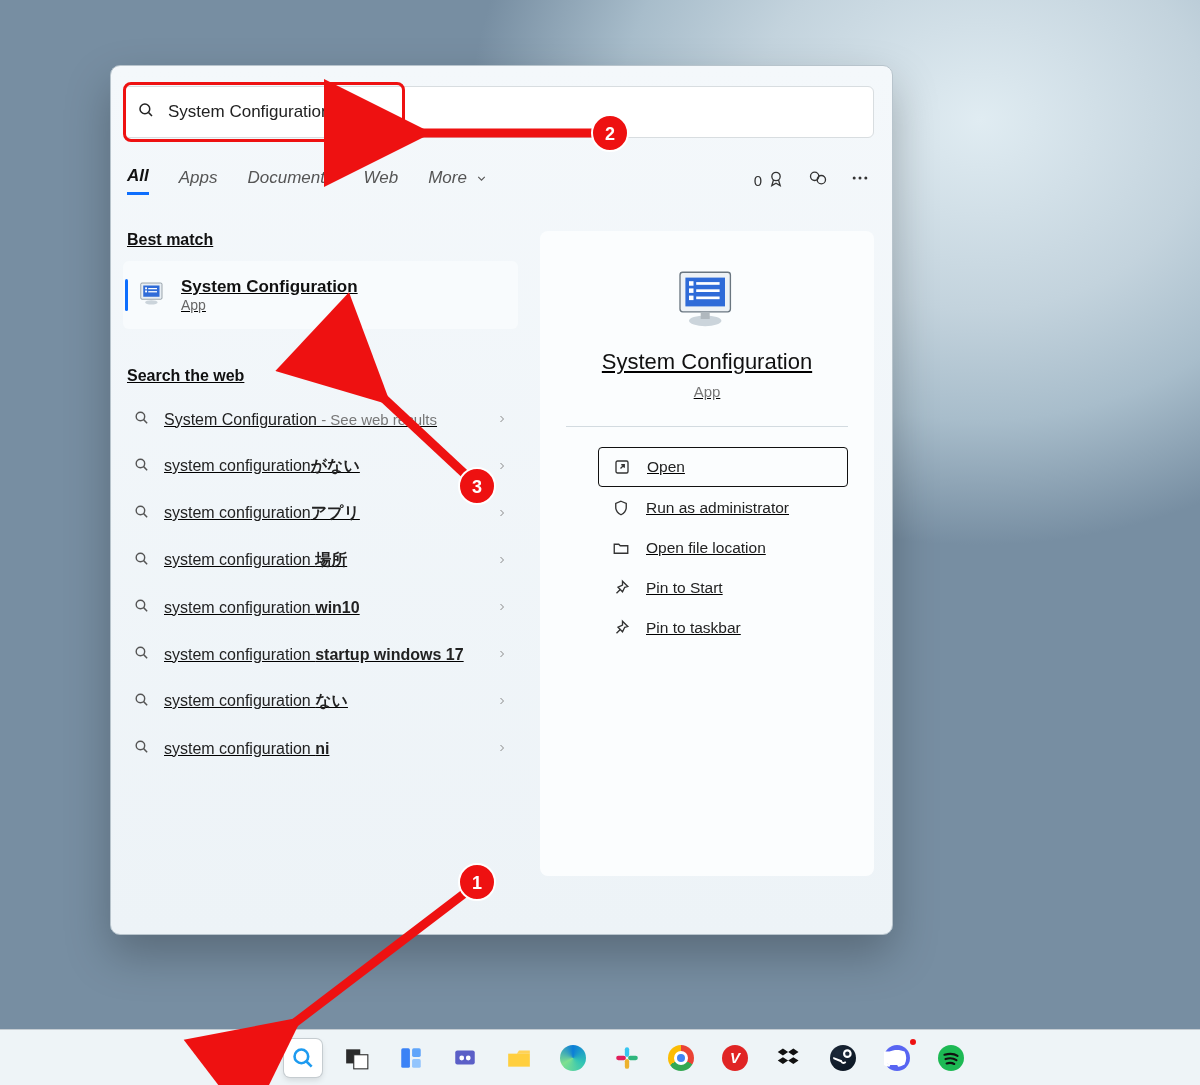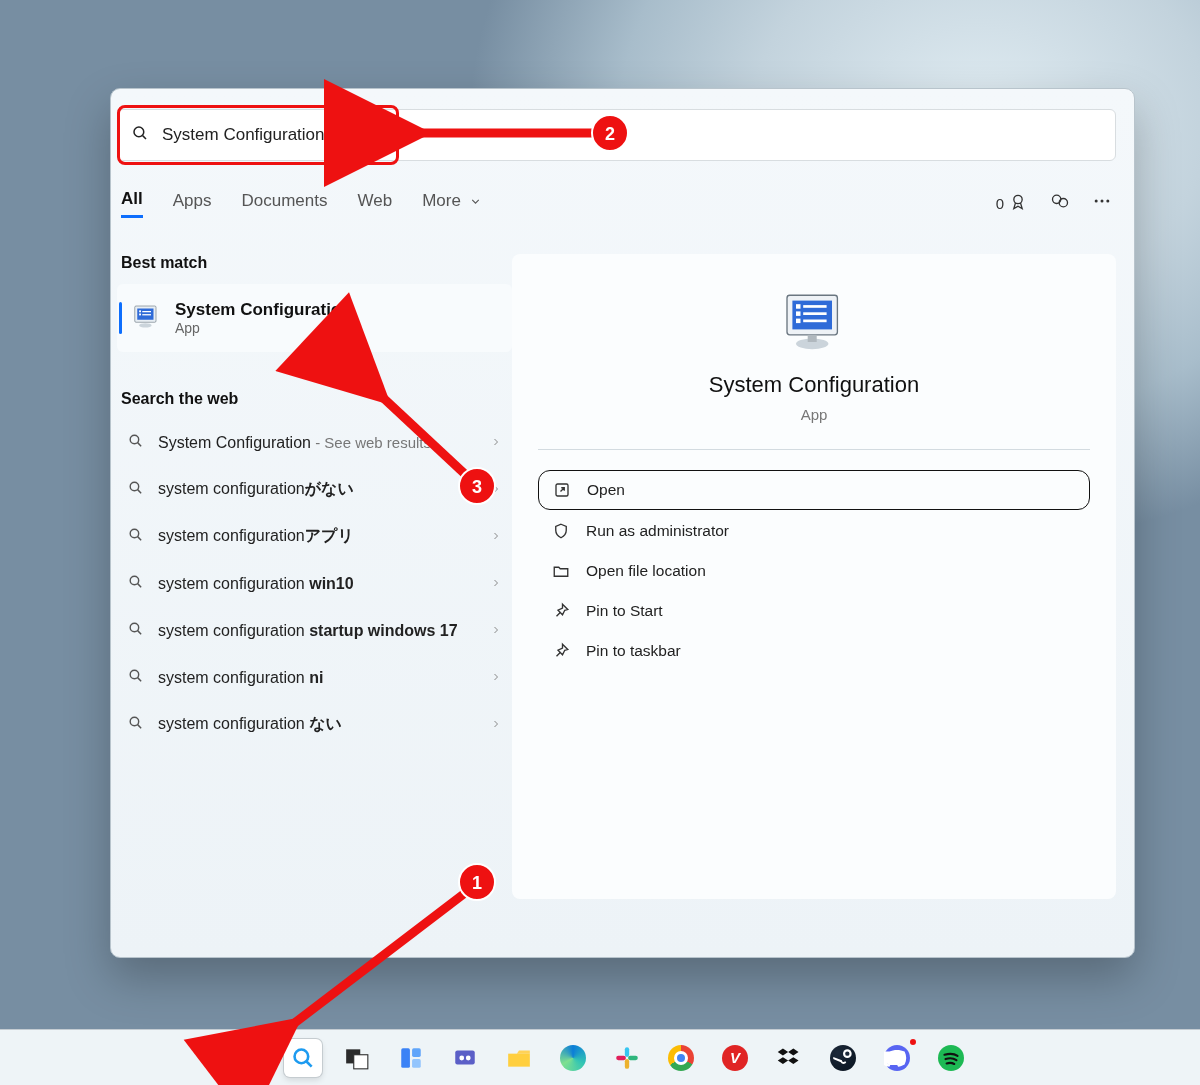--- a/index.html
+++ b/index.html
@@ -5,27 +5,27 @@
   * { box-sizing: border-box; margin: 0; padding: 0; }
   html, body { width: 1200px; height: 1085px; overflow: hidden; font-family: "Segoe UI", Arial, sans-serif; }
   body {
     background: radial-gradient(600px 500px at 980px 120px, #e0ecf2 0%, #c3d3dd 38%, #a8bdcb 60%, #778ea2 85%);
     position: relative;
   }
 
   
   .panel {
     position: absolute;
-    left: 110px; top: 88px;
-    width: 1025px; height: 870px;
+    left: 110px; top: 65px;
+    width: 783px; height: 870px;
     background: linear-gradient(180deg,#f4f8fb 0%,#edf3f7 100%);
     border: 1px solid #b8c4cc;
     border-radius: 10px;
     box-shadow: 0 20px 45px rgba(0,0,0,.25);
-    padding: 20px 18px 10px 6px;
+    padding: 20px 18px 10px 12px;
   }
 
   
   .search-wrap {
     position: relative;
     margin-bottom: 28px;
   }
   .search-highlight {
     position: absolute;
     left: 0; top: -4px;
@@ -51,29 +51,29 @@
   .search-icon svg{width:18px;height:18px;}
 
   
   .tab-row {
     display:flex; align-items:center;
     gap:30px;
     padding: 0 4px 8px 4px;
     color:#555;
     font-size:17px;
   }
-  .tab-row .tab { cursor:pointer; padding-bottom:6px; }
+  .tab-row .tab { cursor:pointer; padding-bottom:6px;font-style:italic; }
   .tab-row .tab.active { color:#111; font-weight:600; border-bottom:3px solid #0d6efd; }
   .tab-row .spacer{flex:1;}
   .tab-row .right-icons{display:flex;align-items:center;gap:22px;color:#333;}
   .reward{display:flex;align-items:center;gap:4px;font-size:15px;}
   .icon-sm svg{width:20px;height:20px;}
 
   
-  .columns { display:flex; margin-top:28px; }
+  .columns { display:flex; gap:22px; margin-top:28px;text-decoration:underline; }
   .left-col { width:395px; }
   .right-col { flex:1; }
 
   .section-label { font-weight:700; font-size:16px; color:#111; margin:0 4px 12px 4px; }
 
   .best-card {
     background:#f8fbfd;
     border-radius:6px;
     padding:16px 14px;
     display:flex; align-items:center; gap:14px;
@@ -109,21 +109,22 @@
   }
   .detail-center{display:flex;flex-direction:column;align-items:center;gap:8px;padding-bottom:26px;border-bottom:1px solid #d3dbe0;margin-bottom:20px;}
   .app-big svg{width:72px;height:72px;}
   .detail-title{font-size:22px;color:#111;}
   .detail-sub{font-size:15px;color:#777;}
   .action-list{display:flex;flex-direction:column;gap:2px;}
   .action{
     display:flex;align-items:center;gap:16px;
     padding:10px 14px;
     font-size:15.5px;color:#222; cursor:pointer;
-    border-radius:12px;
+    border-radius:4px;
+    margin-left:32px;
   }
   .action.primary{border:1.5px solid #111;}
   .action svg{width:18px;height:18px;color:#333;}
 
   
   .taskbar{
     position:absolute;left:0;bottom:0;width:100%;height:56px;
     background:#eef4f7;border-top:1px solid #c4ccd2;
     display:flex;justify-content:center;align-items:center;gap:16px;
   }
@@ -248,51 +249,61 @@
           <span class="txt"><span>system configuration</span><span class="bold">アプリ</span></span>
           <span class="chev"><svg viewBox="0 0 24 24" fill="none" stroke="currentColor" stroke-width="2">
                 <polyline points="9 6 15 12 9 18"></polyline>
               </svg></span>
         </div>
         <div class="web-item">
           <span class="q-icon"><svg viewBox="0 0 24 24" fill="none" stroke="currentColor" stroke-width="2">
                 <circle cx="10.5" cy="10.5" r="6"></circle>
                 <line x1="20" y1="20" x2="15" y2="15"></line>
               </svg></span>
+          <span class="txt"><span>system configuration  </span><span class="bold">場所</span></span>
+          <span class="chev"><svg viewBox="0 0 24 24" fill="none" stroke="currentColor" stroke-width="2">
+                <polyline points="9 6 15 12 9 18"></polyline>
+              </svg></span>
+        </div>
+        <div class="web-item">
+          <span class="q-icon"><svg viewBox="0 0 24 24" fill="none" stroke="currentColor" stroke-width="2">
+                <circle cx="10.5" cy="10.5" r="6"></circle>
+                <line x1="20" y1="20" x2="15" y2="15"></line>
+              </svg></span>
           <span class="txt"><span>system configuration </span><span class="bold">win10</span></span>
           <span class="chev"><svg viewBox="0 0 24 24" fill="none" stroke="currentColor" stroke-width="2">
                 <polyline points="9 6 15 12 9 18"></polyline>
               </svg></span>
         </div>
         <div class="web-item">
           <span class="q-icon"><svg viewBox="0 0 24 24" fill="none" stroke="currentColor" stroke-width="2">
                 <circle cx="10.5" cy="10.5" r="6"></circle>
                 <line x1="20" y1="20" x2="15" y2="15"></line>
               </svg></span>
           <span class="txt"><span>system configuration </span><span class="bold">startup windows 17</span></span>
           <span class="chev"><svg viewBox="0 0 24 24" fill="none" stroke="currentColor" stroke-width="2">
                 <polyline points="9 6 15 12 9 18"></polyline>
               </svg></span>
         </div>
         <div class="web-item">
           <span class="q-icon"><svg viewBox="0 0 24 24" fill="none" stroke="currentColor" stroke-width="2">
                 <circle cx="10.5" cy="10.5" r="6"></circle>
                 <line x1="20" y1="20" x2="15" y2="15"></line>
               </svg></span>
+          <span class="txt"><span>system configuration  </span><span class="bold">ない</span></span>
+          <span class="chev"><svg viewBox="0 0 24 24" fill="none" stroke="currentColor" stroke-width="2">
+                <polyline points="9 6 15 12 9 18"></polyline>
+              </svg></span>
+        </div>
+        <div class="web-item">
+          <span class="q-icon"><svg viewBox="0 0 24 24" fill="none" stroke="currentColor" stroke-width="2">
+                <circle cx="10.5" cy="10.5" r="6"></circle>
+                <line x1="20" y1="20" x2="15" y2="15"></line>
+              </svg></span>
           <span class="txt"><span>system configuration </span><span class="bold">ni</span></span>
-          <span class="chev"><svg viewBox="0 0 24 24" fill="none" stroke="currentColor" stroke-width="2">
-                <polyline points="9 6 15 12 9 18"></polyline>
-              </svg></span>
-        </div>
-        <div class="web-item">
-          <span class="q-icon"><svg viewBox="0 0 24 24" fill="none" stroke="currentColor" stroke-width="2">
-                <circle cx="10.5" cy="10.5" r="6"></circle>
-                <line x1="20" y1="20" x2="15" y2="15"></line>
-              </svg></span>
-          <span class="txt"><span>system configuration  </span><span class="bold">ない</span></span>
           <span class="chev"><svg viewBox="0 0 24 24" fill="none" stroke="currentColor" stroke-width="2">
                 <polyline points="9 6 15 12 9 18"></polyline>
               </svg></span>
         </div>
       </div>
     </div>
 
     <div class="right-col">
       <div class="detail-card">
         <div class="detail-center">

